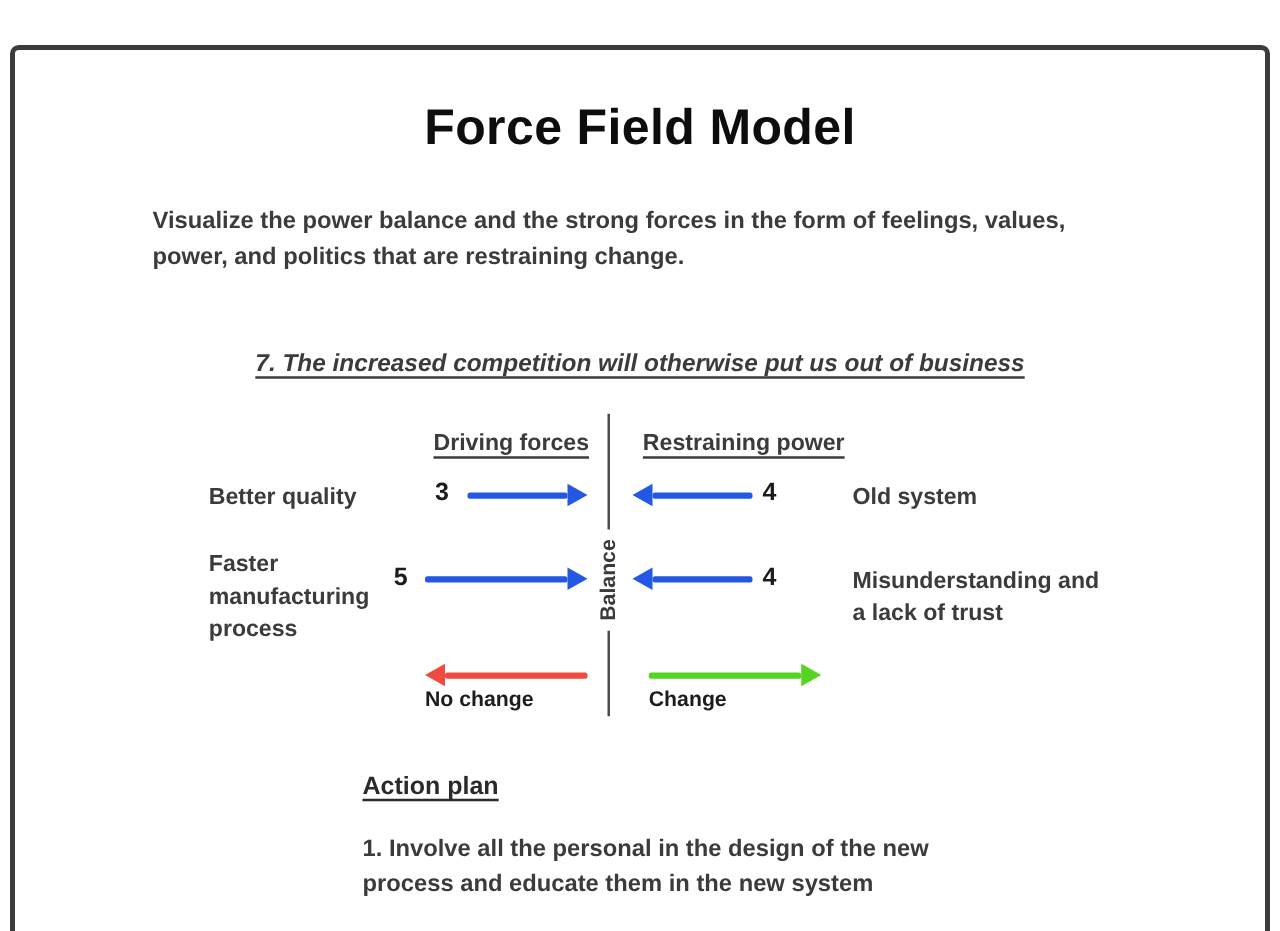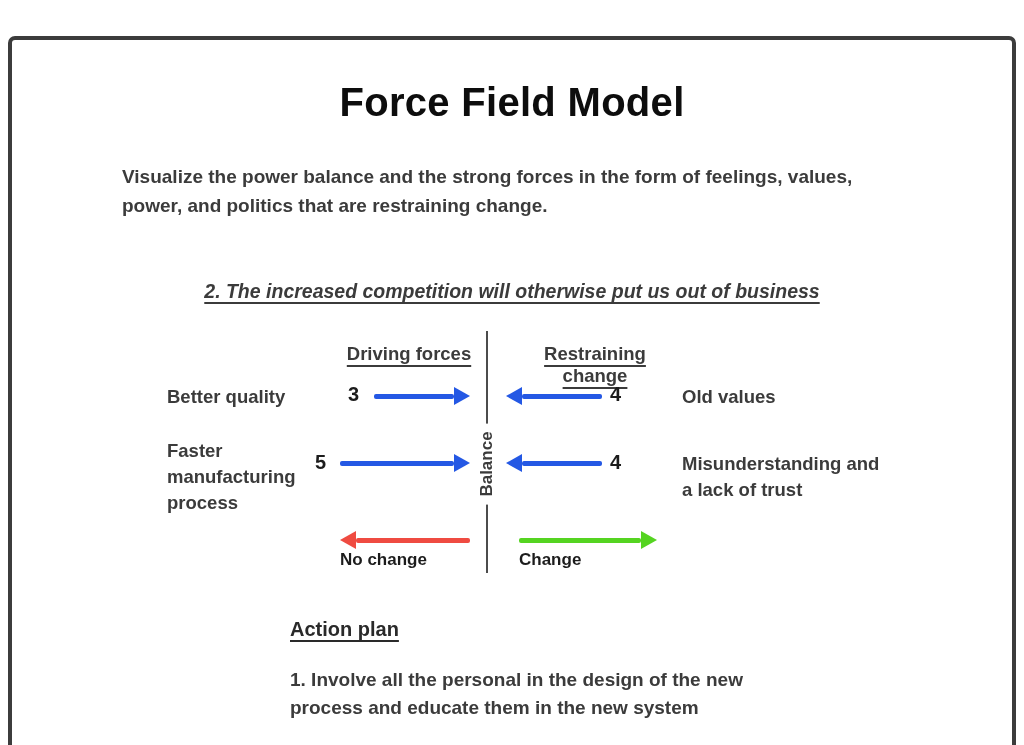--- a/index.html
+++ b/index.html
@@ -74,40 +74,40 @@
 </head>
 <body>
 
 <div class="canvas">
   <div class="frame"></div>
 
   <h1 class="title">Force Field Model</h1>
 
   <p class="subtitle">Visualize the power balance and the strong forces in the form of feelings, values, power, and politics that are restraining change.</p>
 
-  <p class="statement statement-2">2. The increased competition will otherwise put us out of business</p>
+  <p class="statement statement-2">7. The increased competition will otherwise put us out of business</p>
 
   <div class="col-header driving-header">Driving forces</div>
-  <div class="col-header restraining-header">Restraining change</div>
+  <div class="col-header restraining-header">Restraining power</div>
 
   <div class="balance-line"></div>
   <div class="balance-label">Balance</div>
 
   <div class="label lbl-r1-left">Better quality</div>
   <div class="value val-r1-left">3</div>
   <div class="arrow blue arr-r1-right">
     <div class="shaft"></div>
     <div class="head-right"></div>
   </div>
   <div class="arrow blue arr-r1-left">
     <div class="head-left"></div>
     <div class="shaft"></div>
   </div>
   <div class="value val-r1-right">4</div>
-  <div class="label lbl-r1-right">Old values</div>
+  <div class="label lbl-r1-right">Old system</div>
 
   <div class="label lbl-r2-left">Faster manufacturing process</div>
   <div class="value val-r2-left">5</div>
   <div class="arrow blue arr-r2-right">
     <div class="shaft"></div>
     <div class="head-right"></div>
   </div>
   <div class="arrow blue arr-r2-left">
     <div class="head-left"></div>
     <div class="shaft"></div>

